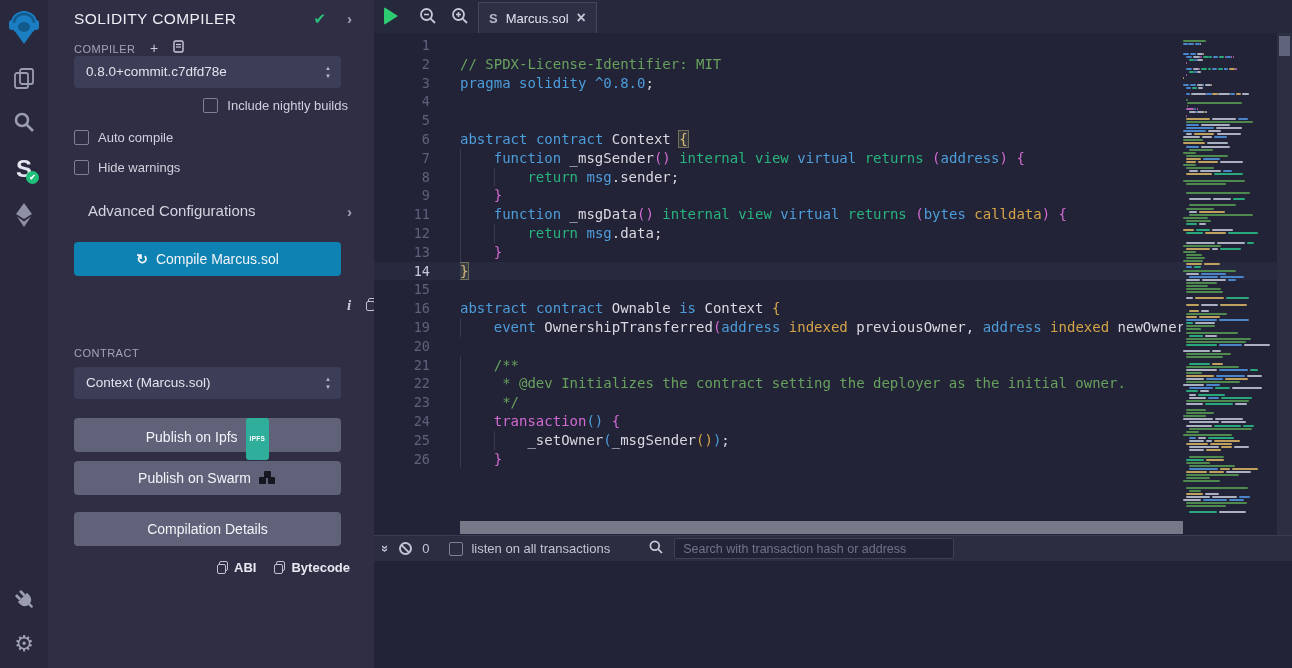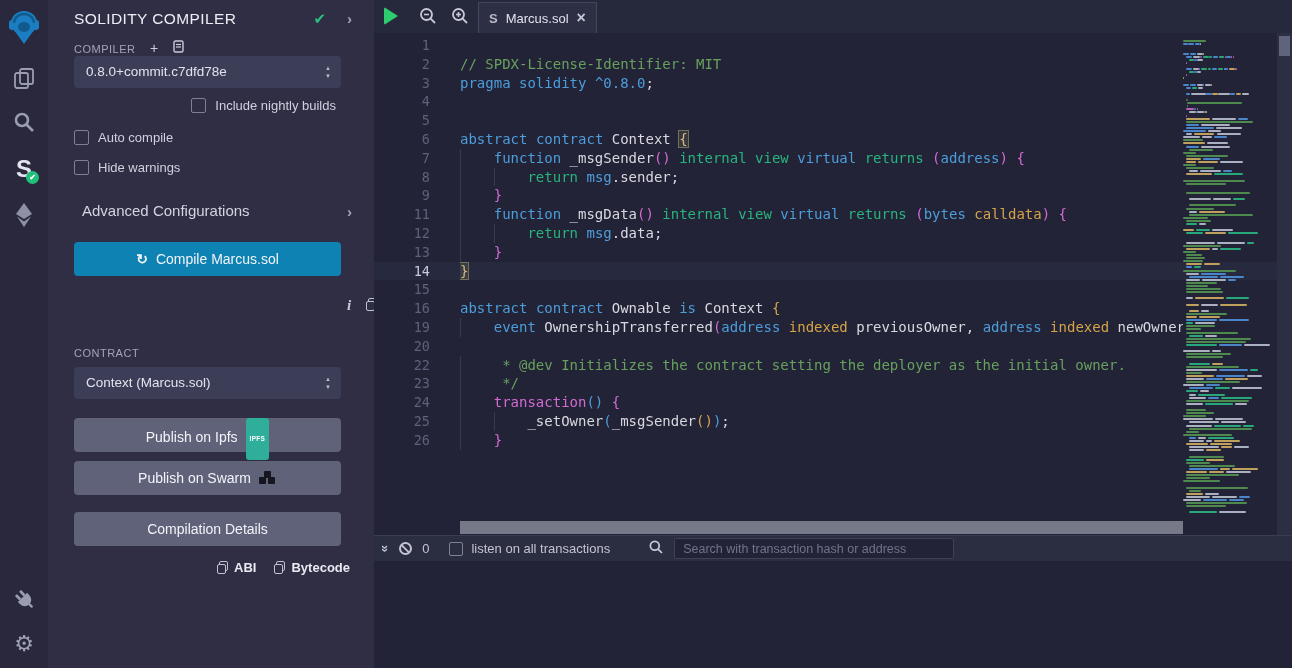--- a/index.html
+++ b/index.html
@@ -23,24 +23,24 @@
   #compiler-row .mini-ic { color:#c9cbda; font-size:14px; margin-left:10px; cursor:pointer; }
   .sel { position:absolute; left:26px; width:267px; height:32px; background:#3c3e57; border-radius:4px;
          font-size:13.5px; color:#e2e3ec; line-height:32px; padding:0 12px; cursor:pointer; }
   .sel .carets { position:absolute; right:10px; top:0; line-height:normal; }
   .sel .carets span { display:block; font-size:6px; color:#b9bbcb; height:8px; }
   .sel .carets span:first-child { margin-top:9px; }
   #version-select { top:56px; }
   .chkrow { position:absolute; display:flex; align-items:center; cursor:pointer; }
   .chk { width:15px; height:15px; border:1px solid #7d8098; border-radius:2px; background:transparent; flex:none; }
   .chkrow span.lbl { margin-left:9px; font-size:13px; color:#cfd1de; }
-  #nightly-row { top:98px; right:38px;margin-left:40px; }
+  #nightly-row { top:98px; right:26px;margin-left:40px; }
   #autocompile-row { left:26px; top:130px; }
   #hidewarn-row { left:26px; top:160px; }
-  #advanced-row { position:absolute; left:34px; right:22px; top:202px; cursor:pointer; }
+  #advanced-row { position:absolute; left:40px; right:22px; top:202px; cursor:pointer; }
   #advanced-row .adv-label { font-size:15px; color:#d2d4e0; }
   #advanced-row .title-chev { top:1px; right:0; }
   .btn { position:absolute; left:26px; width:267px; height:34px; border:none; border-radius:4px;
          font-size:14px; color:#f2f4fa; text-align:center; line-height:34px; cursor:pointer;
          font-family:"Liberation Sans", sans-serif; }
   #compile-btn { top:242px; background:#0e82b2; }
   #compile-btn .spin { font-weight:bold; margin-right:8px; font-size:14px; }
   #compile-run-btn { top:290px; width:211px; background:#5f6278; }
   #cr-info { position:absolute; left:295px; top:297px; width:12px; text-align:center;
              font-family:"Liberation Serif", serif; font-weight:bold; font-style:italic;
@@ -343,20 +343,24 @@
           <span class="ln">16</span>
           <span class="ct"><span class="tk-k">abstract</span><span class="tk-f"> </span><span class="tk-k">contract</span><span class="tk-f"> Ownable </span><span class="tk-k">is</span><span class="tk-f"> Context </span><span class="tk-y">{</span></span>
         </div>
         <div class="cl">
           <span class="ln">19</span>
           <span class="ct"><i class="ig" style="left: 0px;"></i><span class="tk-f">    </span><span class="tk-k">event</span><span class="tk-f"> OwnershipTransferred</span><span class="tk-m">(</span><span class="tk-k">address</span><span class="tk-f"> </span><span class="tk-y">indexed</span><span class="tk-f"> previousOwner, </span><span class="tk-k">address</span><span class="tk-f"> </span><span class="tk-y">indexed</span><span class="tk-f"> newOwner);</span></span>
         </div>
         <div class="cl">
           <span class="ln">20</span>
           <span class="ct"></span>
+        </div>
+        <div class="cl">
+          <span class="ln">21</span>
+          <span class="ct"><i class="ig" style="left: 0px;"></i><span class="tk-c">    /**</span></span>
         </div>
         <div class="cl">
           <span class="ln">22</span>
           <span class="ct"><i class="ig" style="left: 0px;"></i><span class="tk-c">     * @dev Initializes the contract setting the deployer as the initial owner.</span></span>
         </div>
         <div class="cl">
           <span class="ln">23</span>
           <span class="ct"><i class="ig" style="left: 0px;"></i><span class="tk-c">     */</span></span>
         </div>
         <div class="cl">

